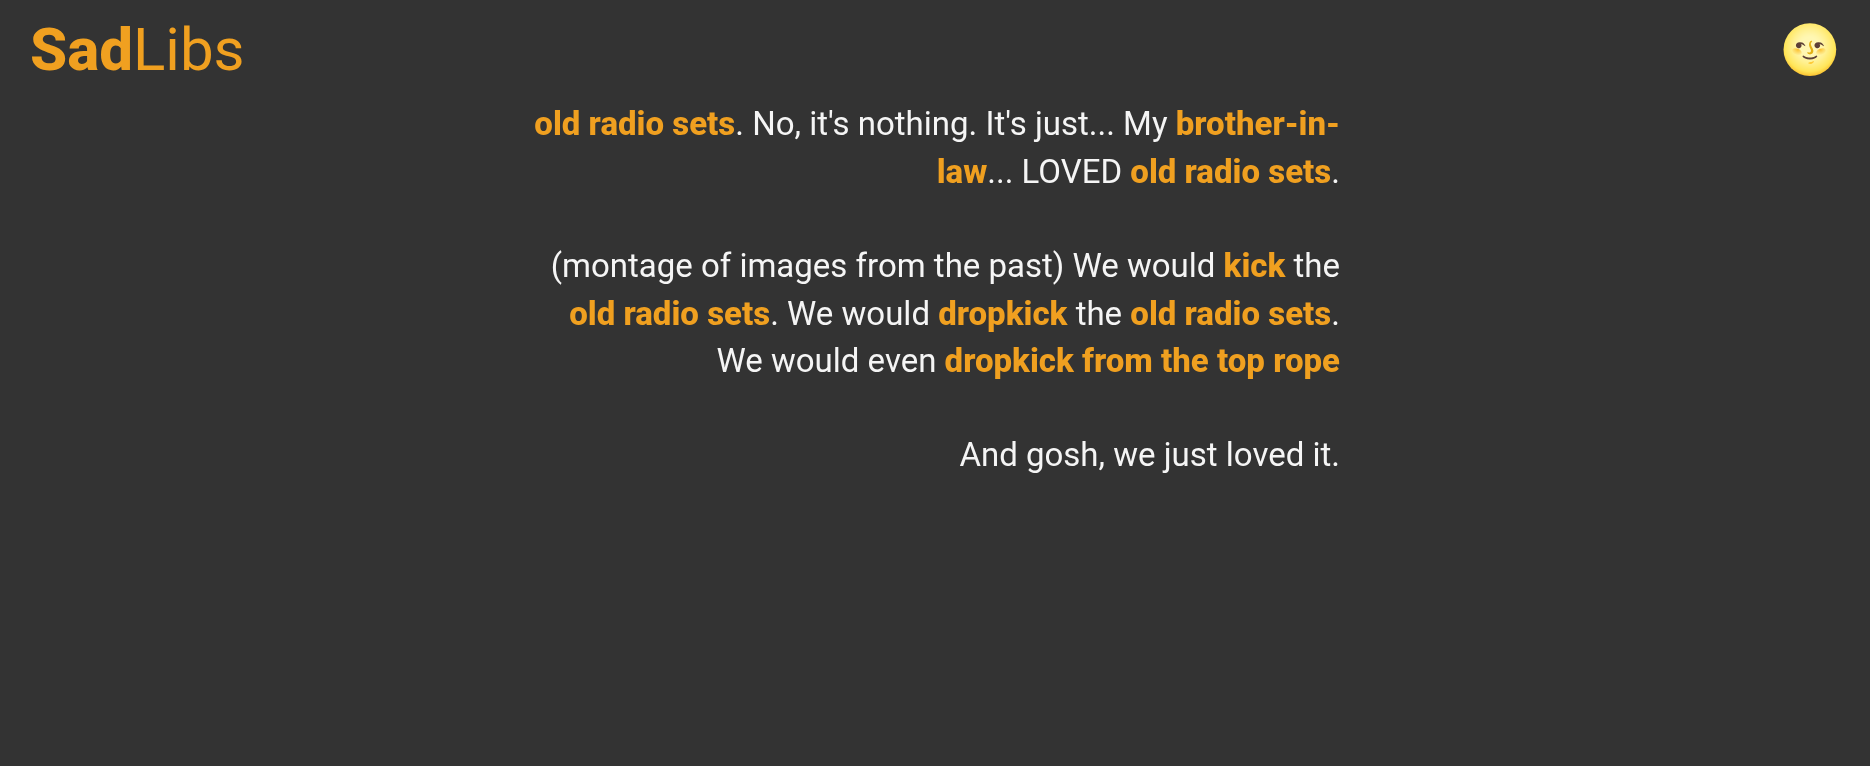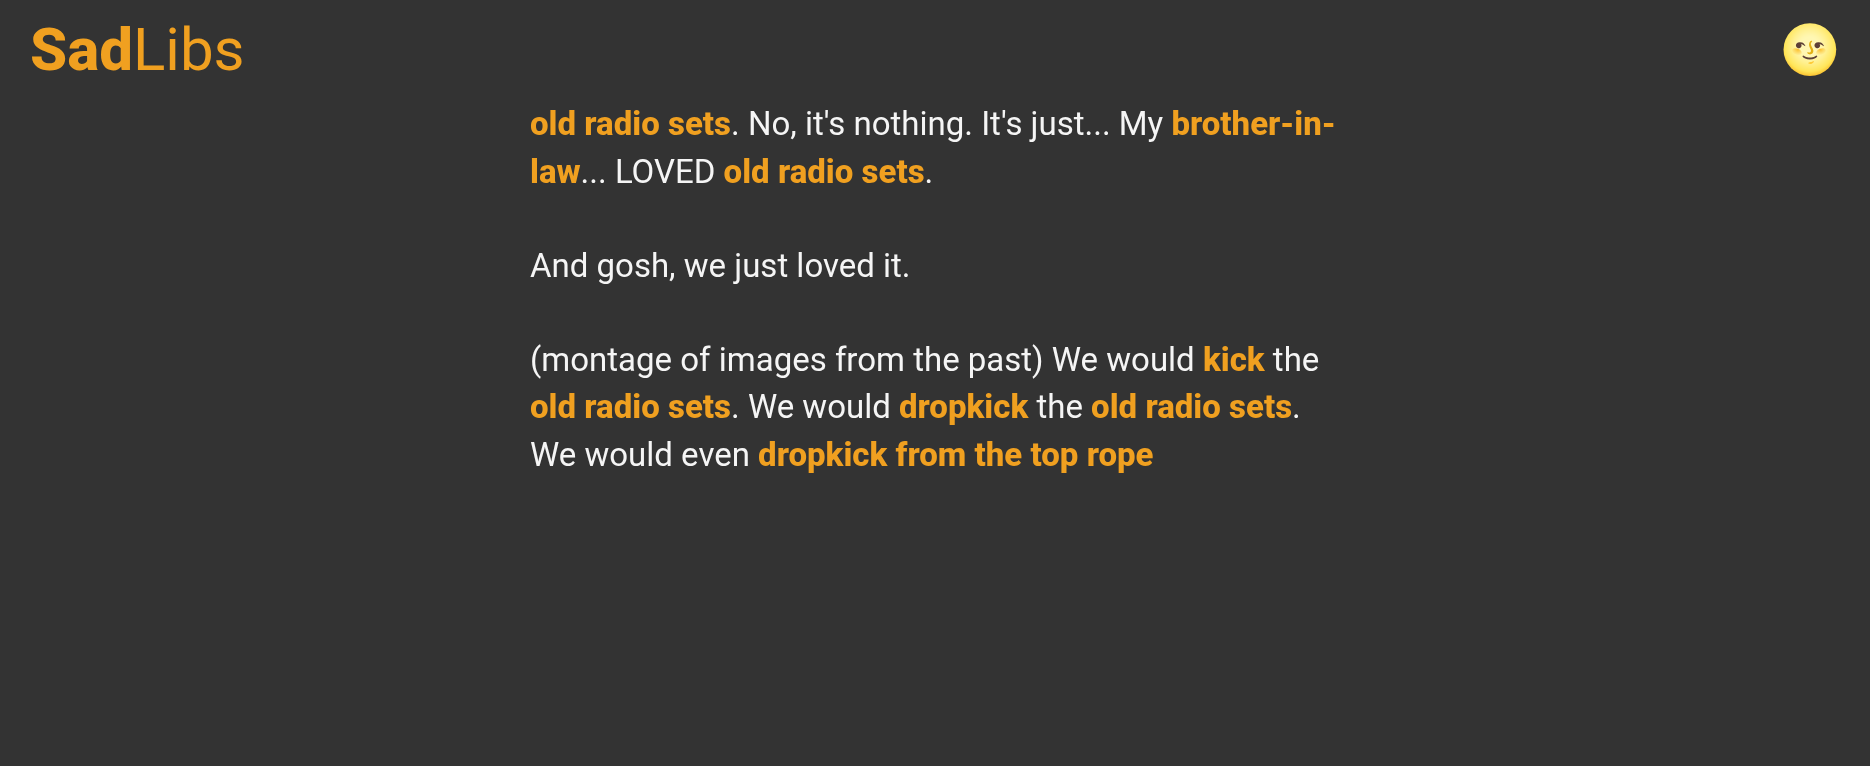--- a/index.html
+++ b/index.html
@@ -39,36 +39,37 @@
     .content {
       max-width: 850px;
       margin: 0 auto;
       padding: 0 20px;
       font-size: 33px;
       line-height: 1.45;
       color: #f5f5f5;
     }
     .content p {
       margin-bottom: 46px;
+      text-align: right;
     }
     .highlight {
       color: #f0a020;
       font-weight: 800;
     }
   </style>
 </head>
 <body>
 
 <div class="header">
   <div class="logo">
     <span class="logo-bold">Sad</span><span>Libs</span>
   </div>
   <div class="moon-icon">🌝</div>
 </div>
 
 <div class="content">
   <p><span class="highlight">old radio sets</span><span>. No, it's nothing. It's just... My </span><span class="highlight">brother-in-law</span><span>... LOVED </span><span class="highlight">old radio sets</span><span>.</span></p>
 
 
+  <p><span>(montage of images from the past) We would </span><span class="highlight">kick</span><span> the </span><span class="highlight">old radio sets</span><span>. We would </span><span class="highlight">dropkick</span><span> the </span><span class="highlight">old radio sets</span><span>. We would even </span><span class="highlight">dropkick from the top rope</span></p>
+
   <p><span>And gosh, we just loved it.</span></p>
-
-  <p><span>(montage of images from the past) We would </span><span class="highlight">kick</span><span> the </span><span class="highlight">old radio sets</span><span>. We would </span><span class="highlight">dropkick</span><span> the </span><span class="highlight">old radio sets</span><span>. We would even </span><span class="highlight">dropkick from the top rope</span></p>
 </div>
 
 </body></html>

